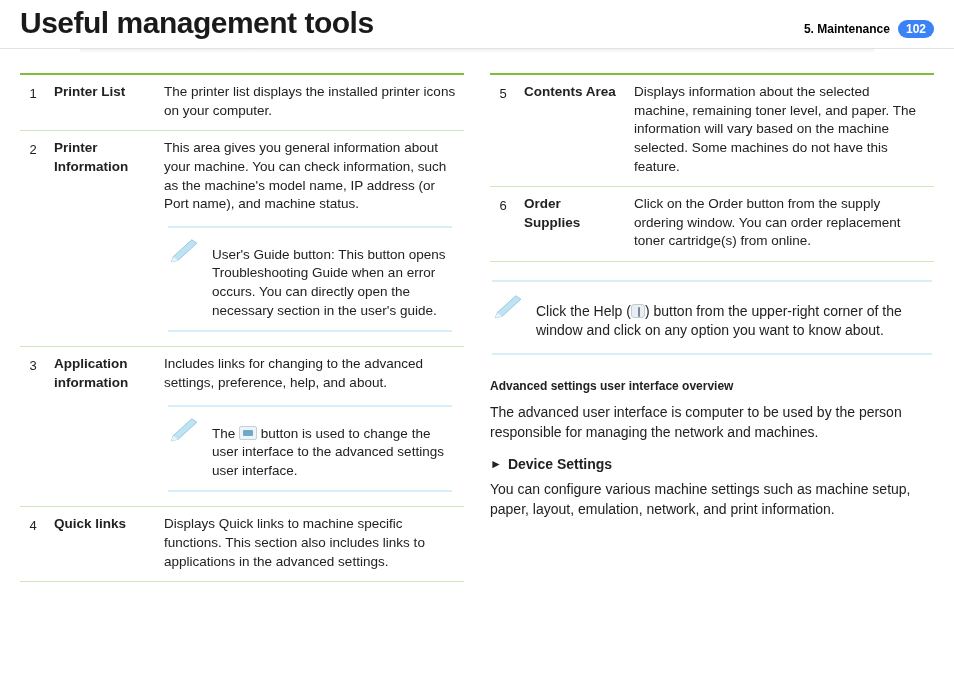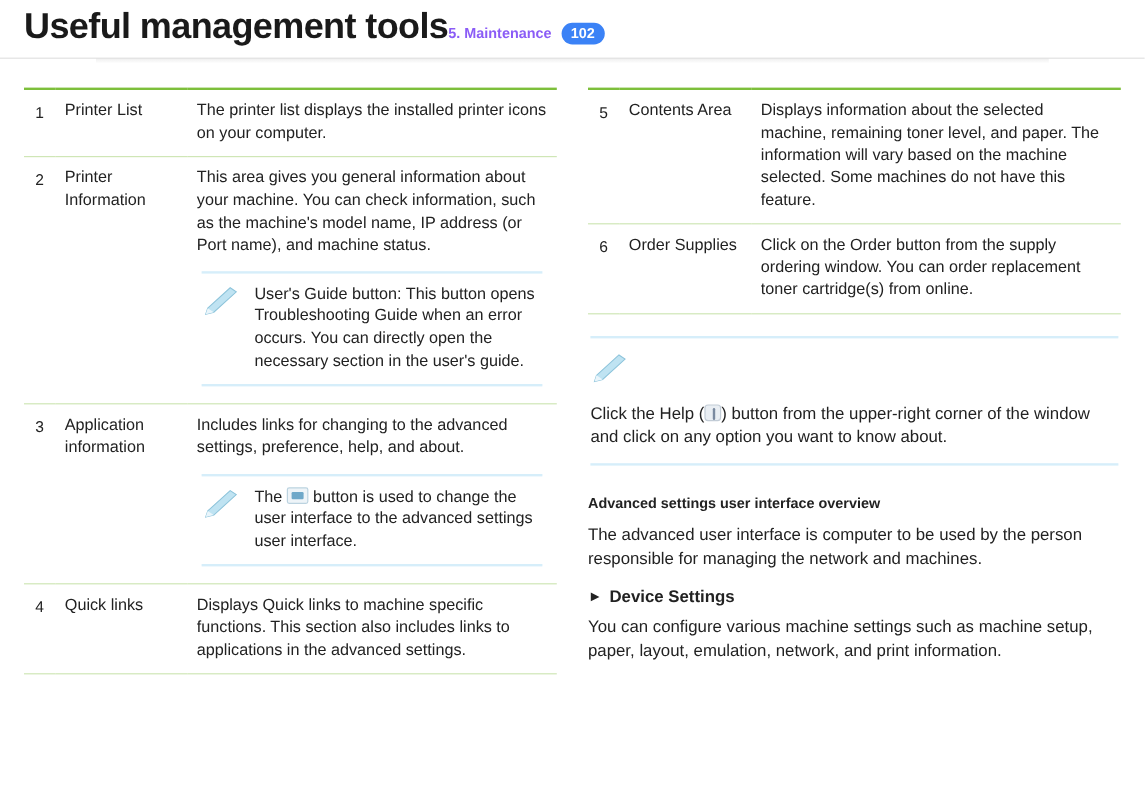--- a/index.html
+++ b/index.html
@@ -1,38 +1,38 @@
 <!DOCTYPE html>
 <html><head>
 <meta charset="utf-8">
 <style>
   * { box-sizing: border-box; margin: 0; padding: 0; }
   html, body { width: 954px; height: 675px; font-family: "Segoe UI", "Myriad Pro", Arial, sans-serif; color: #222; background: #fff; }
   .page { width: 954px; height: 675px; padding: 0; position: relative; }
-  .header { display: flex; align-items: baseline; padding: 6px 20px 8px 20px; border-bottom: 1px solid #e2e2e2; }
+  .header { display: flex; align-items: baseline; justify-content: space-between; padding: 6px 20px 8px 20px; border-bottom: 1px solid #e2e2e2; }
   .header-title { font-size: 30px; font-weight: 700; color: #1a1a1a; letter-spacing: -0.5px; }
   .header-right { display: flex; align-items: center; gap: 8px; font-size: 12px; }
-  .chap-label { color: #8b5cf6; font-weight: 600; }
+  .chap-label { color: #000000; font-weight: 600; }
   .page-bubble { background: #3b82f6; color: #fff; border-radius: 12px; padding: 2px 8px; font-weight: 700; font-size: 12px; }
   .header-shadow { height: 4px; background: linear-gradient(to bottom, rgba(0,0,0,.06), rgba(0,0,0,0)); margin: 0 80px; }
 
   .columns { display: flex; gap: 26px; padding: 20px 20px 0 20px; }
   .col { flex: 1 1 0; min-width: 0; }
 
   .tbl { width: 100%; border-collapse: collapse; font-size: 13.5px; line-height: 1.38; }
   .tbl tr { border-top: 1px solid #cfe6b6; }
   .tbl tr:first-child { border-top: 2px solid #7dbf3b; }
   .tbl tr:last-child { border-bottom: 1px solid #cfe6b6; }
   .tbl td { padding: 8px 8px 10px 8px; vertical-align: top; }
   .tbl td.num { width: 26px; text-align: center; font-size: 13px; padding-top: 10px; }
-  .tbl td.lbl { width: 110px; font-weight: 400; }
+  .tbl td.lbl { width: 110px; font-weight: 700; }
   .note-box { border-top: 2px solid #d6eefa; border-bottom: 2px solid #d6eefa; padding: 8px 0 10px 0; margin: 12px 4px 4px 4px; display: flex; gap: 10px; align-items: flex-start; }
-  .note-text { font-size: 13.5px; line-height: 1.38; }
+  .note-text { font-size: 13.5px; line-height: 1.38; margin-top: 10px; }
 
-  .free-note { border-top: 2px solid #d6eefa; border-bottom: 2px solid #d6eefa; padding: 10px 0 12px 0; margin: 18px 2px 0 2px; display: flex; gap: 10px; align-items: flex-start; flex-direction: column; }
+  .free-note { border-top: 2px solid #d6eefa; border-bottom: 2px solid #d6eefa; padding: 10px 0 12px 0; margin: 18px 2px 0 2px; display: flex; gap: 10px; align-items: flex-start; }
   .free-note .note-text { font-size: 14px; line-height: 1.38; }
 
   .note-icon svg { width: 34px; height: 28px; flex: 0 0 34px; }
 
   .h3 { font-size: 12px; font-weight: 700; margin: 24px 0 10px 0; }
   .para { font-size: 14px; line-height: 1.42; margin-bottom: 12px; }
   .sub { font-size: 14px; font-weight: 700; margin: 14px 0 8px 0; }
   .tri { display: inline-block; margin-right: 6px; font-size: 12px; vertical-align: 1px; }
 
   .inline-icon { display:inline-block; width:18px; height:14px; vertical-align:-2px; background:#eef4f8; border:1px solid #bcd3e0; border-radius:2px; position:relative; }

